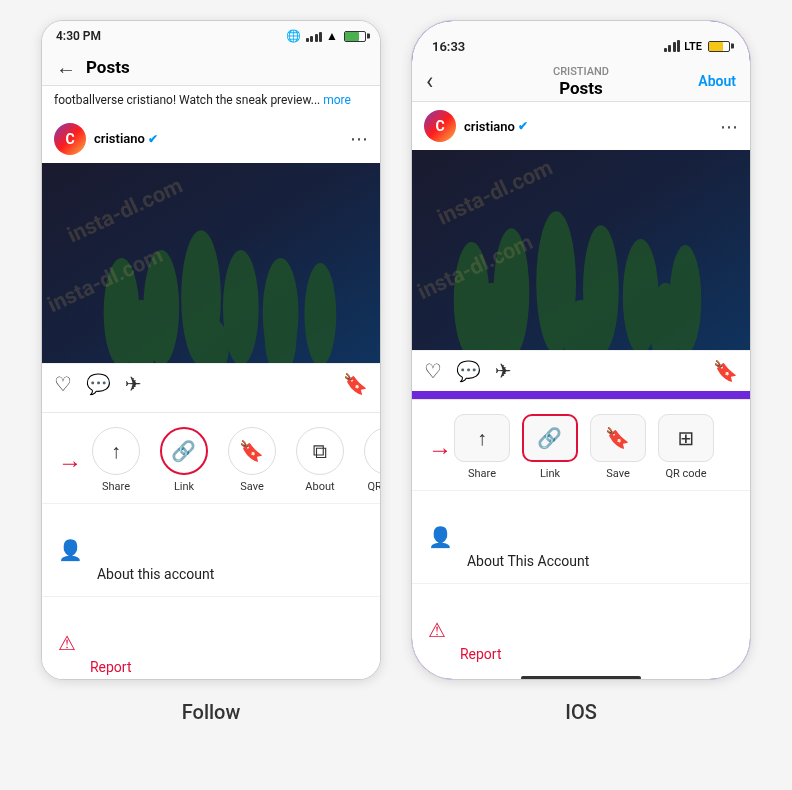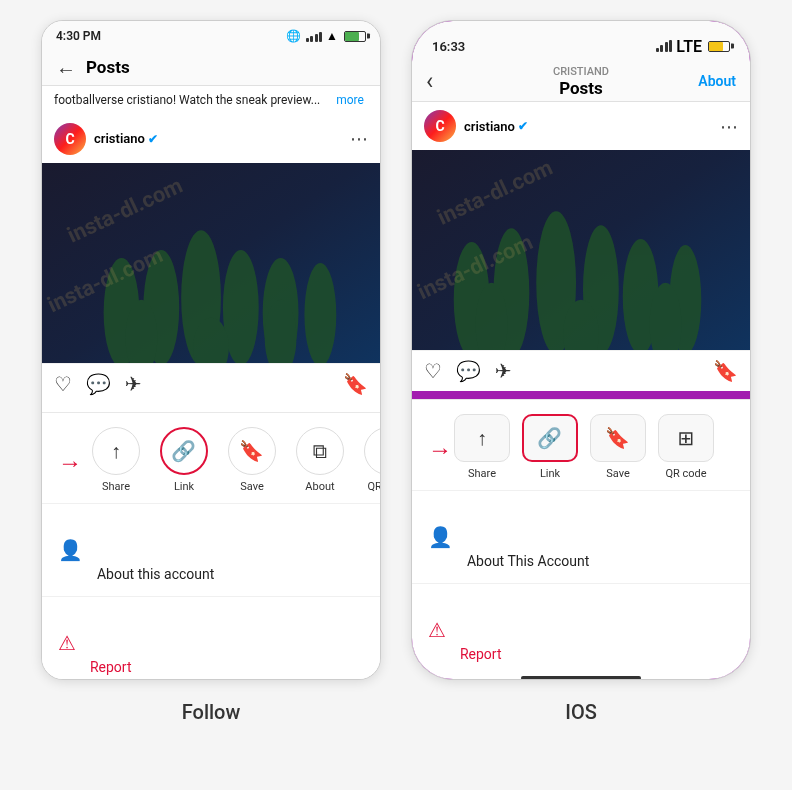--- a/index.html
+++ b/index.html
@@ -59,21 +59,21 @@
       overflow: hidden;
       display: flex;
       flex-direction: column;
       box-shadow: 0 2px 12px rgba(0,0,0,0.12);
     }
 
     
     .ios-phone {
       width: 340px;
       height: 660px;
-      background: #a21caf;
+      background: #6d28d9;
       border-radius: 42px;
       border: 1.5px solid #ccc;
       overflow: hidden;
       display: flex;
       flex-direction: column;
       box-shadow: 0 2px 12px rgba(0,0,0,0.12);
     }
 
     
     .android-status-bar {
@@ -482,21 +482,21 @@
         </div>
 
         <div class="nav-bar android-nav-bar">
           <span class="back-arrow">←</span>
           <span class="nav-title">Posts</span>
         </div>
 
         <div class="post-meta">
           <div class="post-text">
             <span>footballverse cristiano! Watch the sneak preview...</span>
-            <span style="color:#0095f6;margin-left:13px;">more</span>
+            <span style="color:#0095f6;">more</span>
           </div>
         </div>
 
         <div class="user-row">
           <div class="user-info">
             <div class="avatar">C</div>
             <div class="username">
               <span>cristiano</span>
               <span class="verified">✔</span>
             </div>
@@ -595,21 +595,21 @@
 
         <div class="ios-status-bar">
           <span class="ios-time">16:33</span>
           <div class="ios-status-icons">
             <div class="signal-bars">
               <div class="signal-bar" style="height:4px;"></div>
               <div class="signal-bar" style="height:7px;"></div>
               <div class="signal-bar" style="height:10px;"></div>
               <div class="signal-bar" style="height:12px;"></div>
             </div>
-            <span style="font-size:16px;font-weight:600;">LTE</span>
+            <span style="font-size:11px;font-weight:600;">LTE</span>
             <div class="battery-icon">
               <div class="battery-fill" style="background:#f5c518;"></div>
             </div>
           </div>
         </div>
 
         <div class="nav-bar ios-nav-bar">
           <span class="back-arrow" style="font-size:24px;">‹</span>
           <div class="ios-center-nav">
             <span style="font-size:11px; color:#888; font-weight:500;">CRISTIAND</span>

